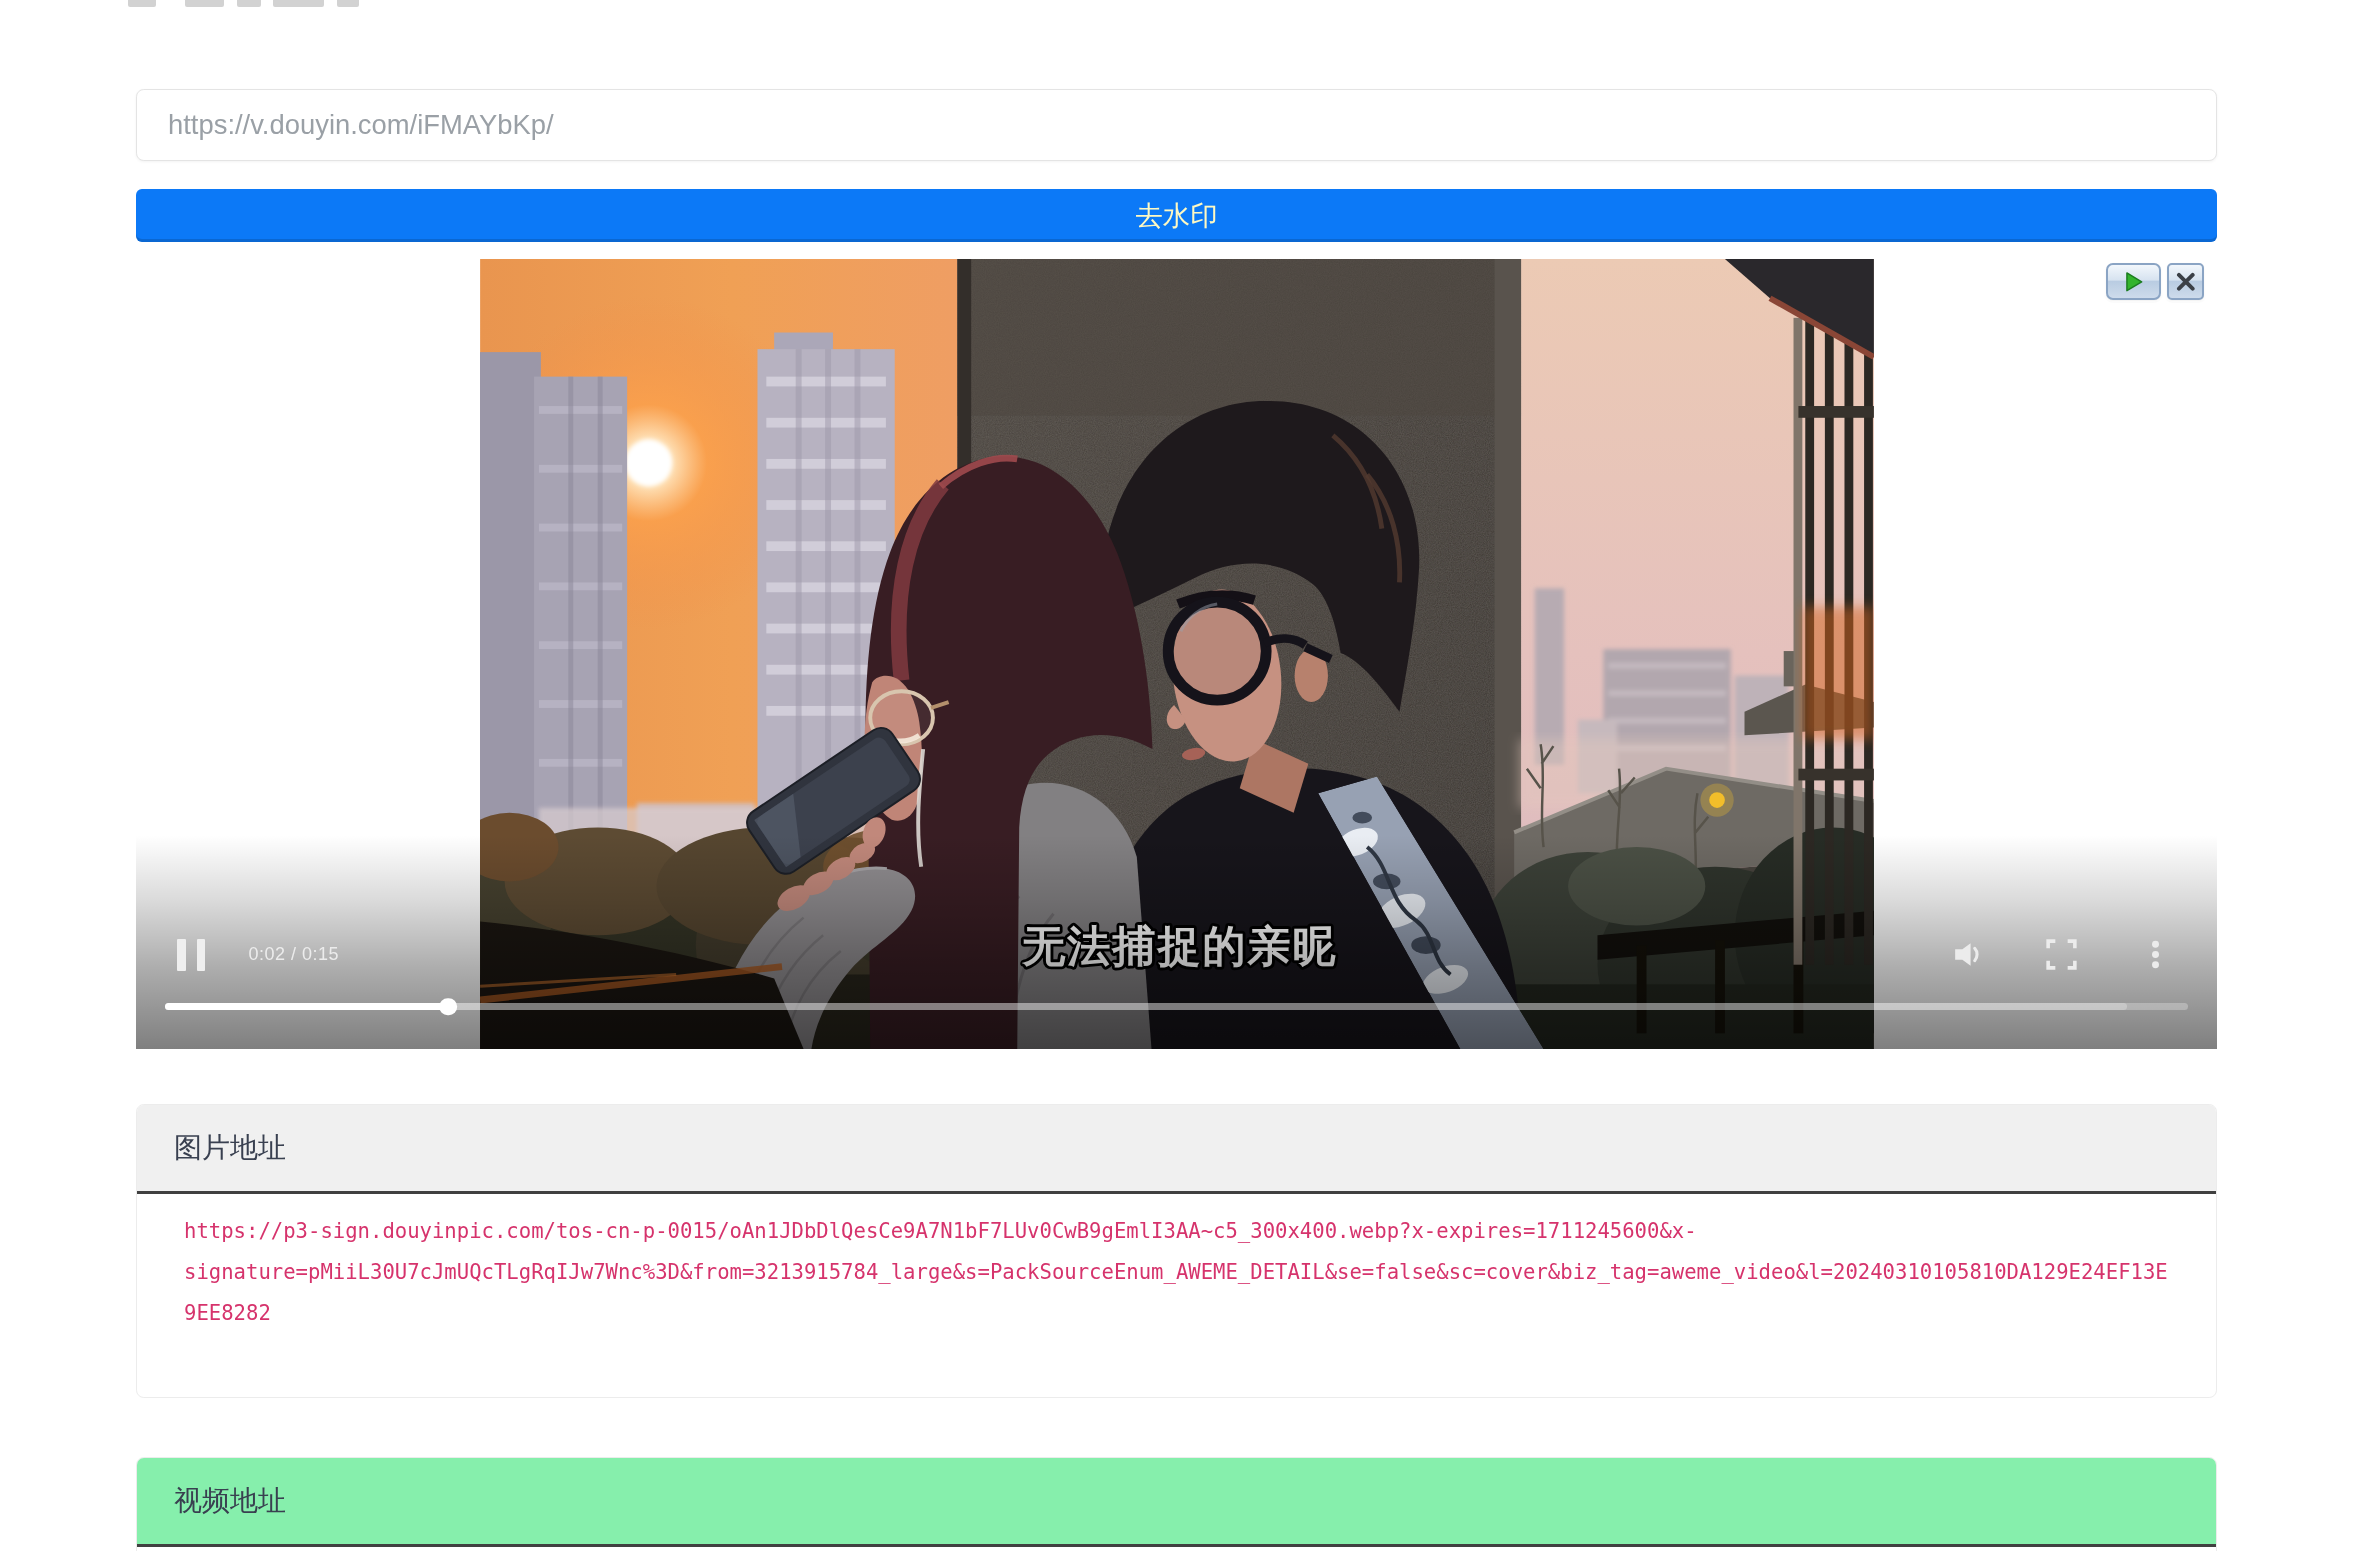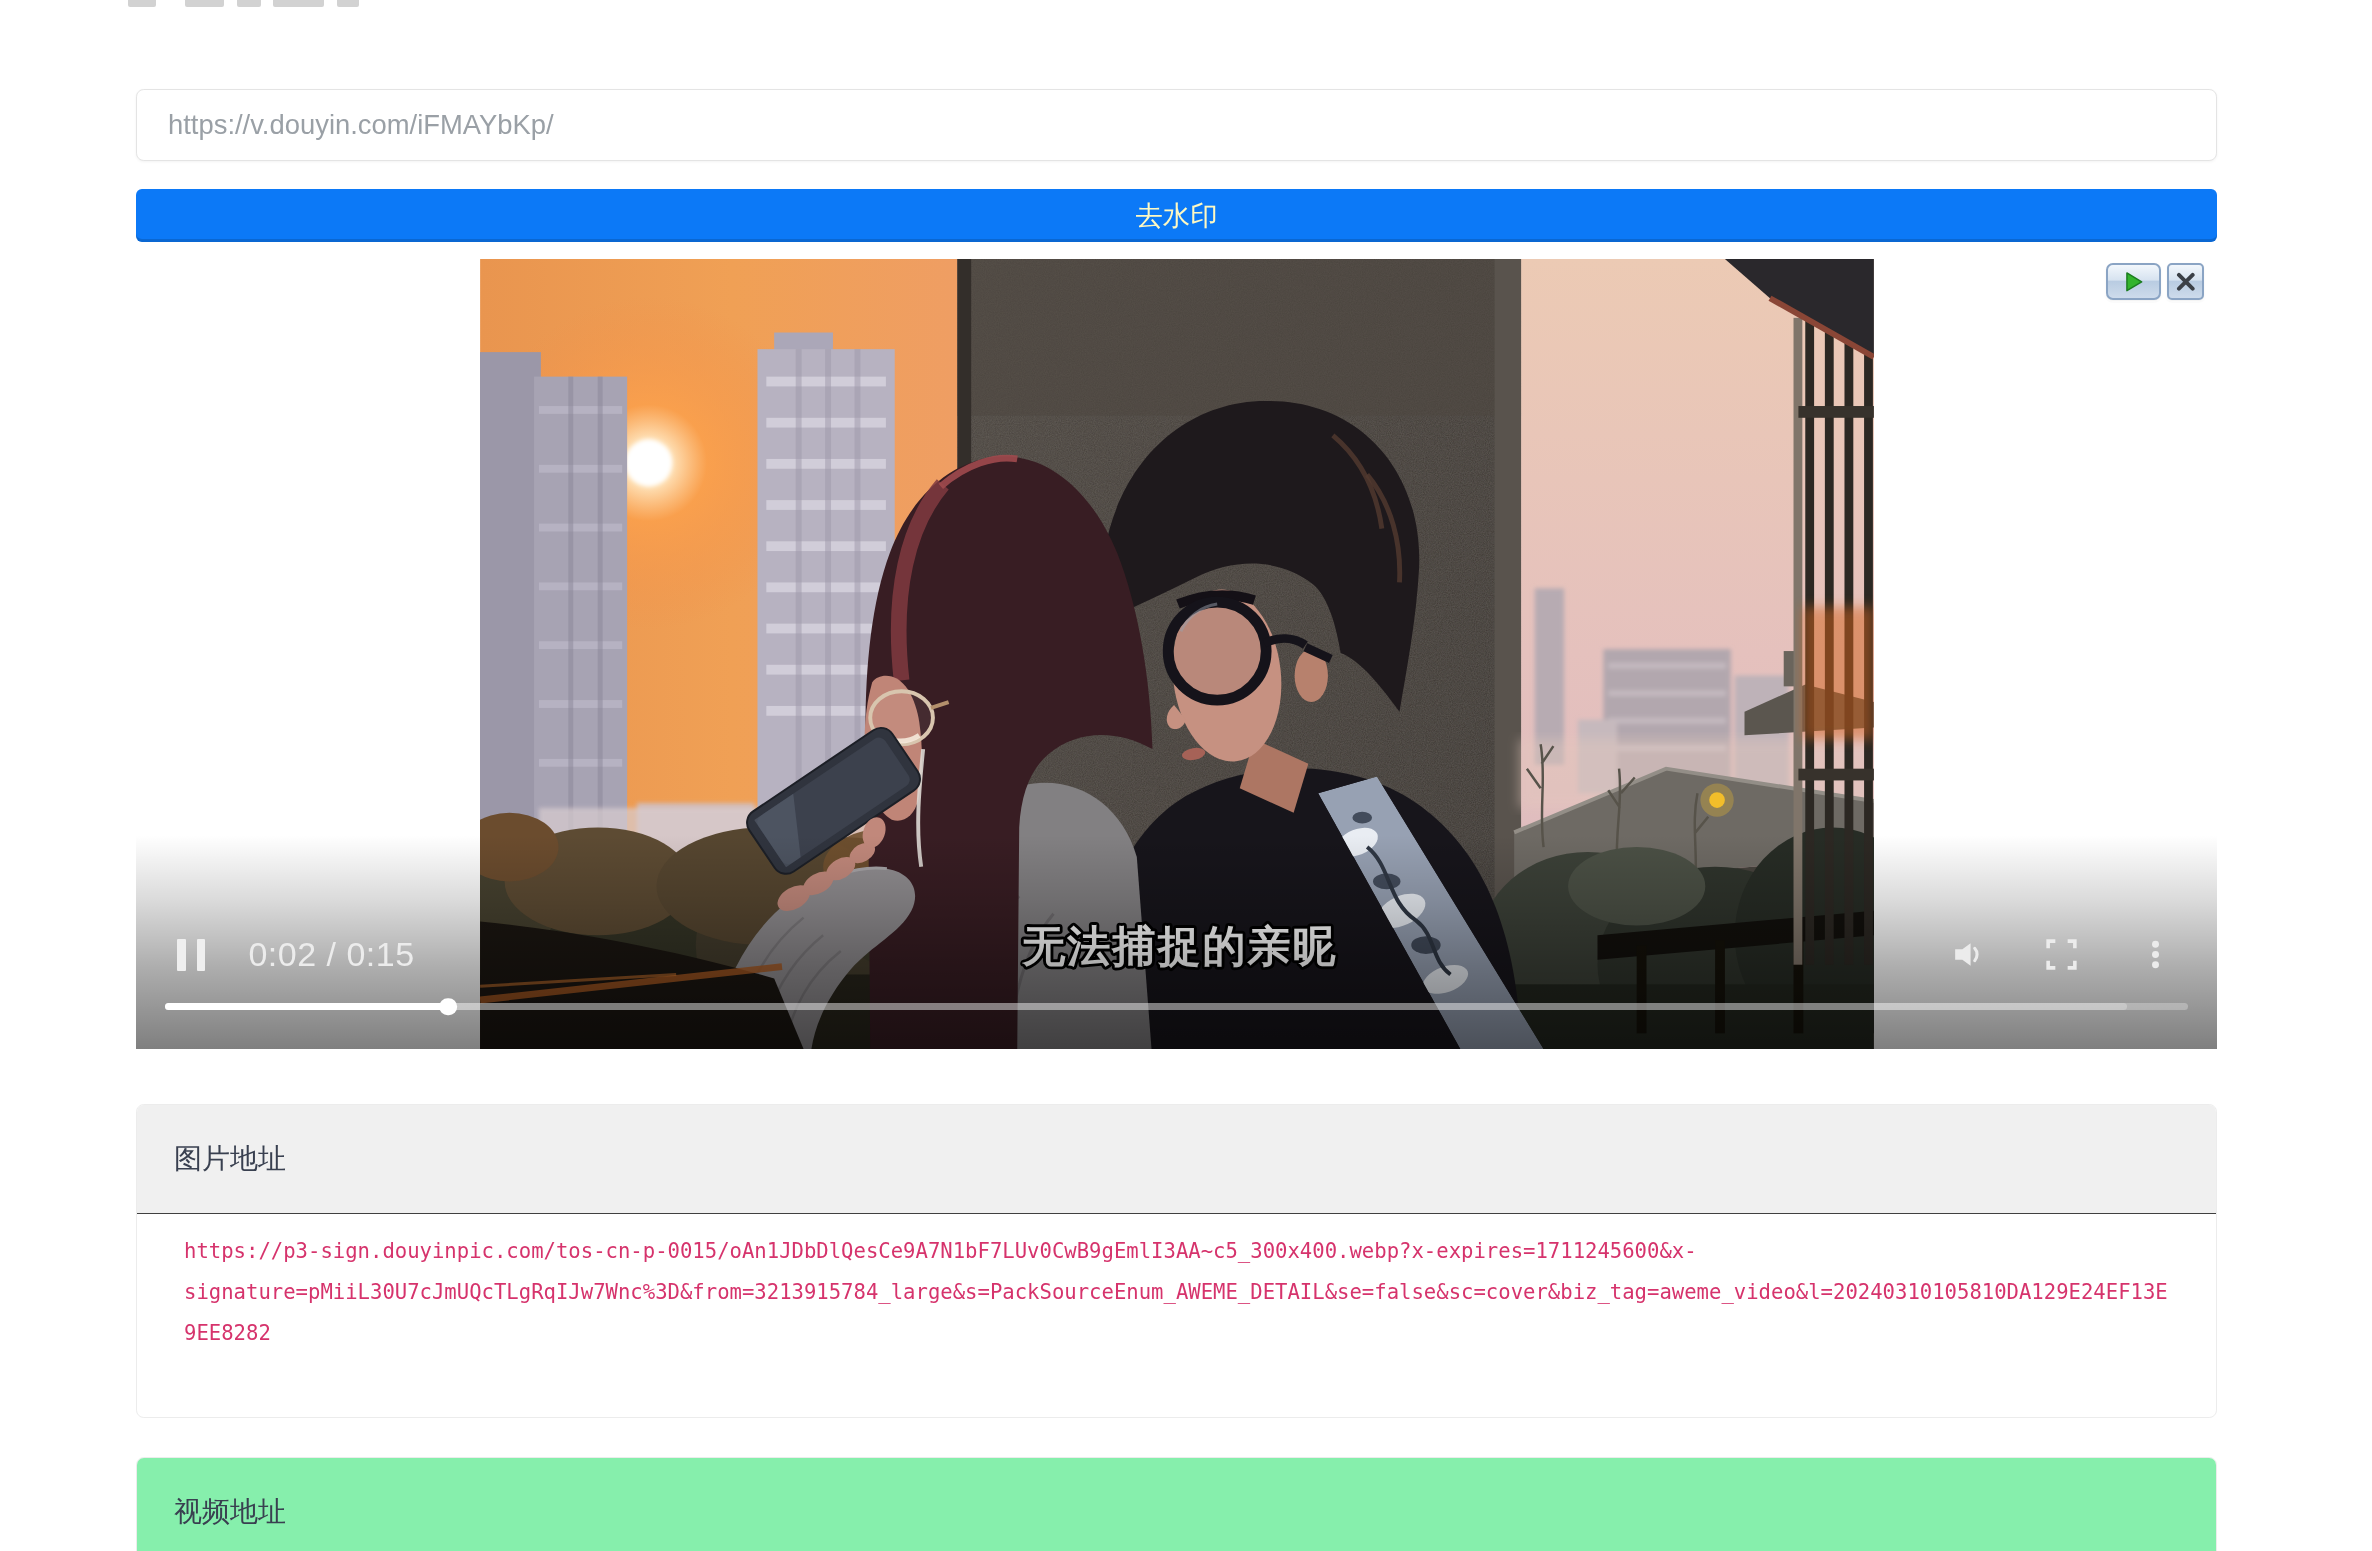--- a/index.html
+++ b/index.html
@@ -32,21 +32,21 @@
   .video-block{position:absolute;top:259px;left:0;width:100%;height:790px;}
   .video-frame{position:relative;width:1394px;height:790px;margin:0 auto;}
   .video-frame svg{display:block;}
   .vb-gradient{
     position:absolute;left:0;right:0;bottom:0;height:214px;z-index:2;pointer-events:none;
     background:linear-gradient(to bottom, rgba(0,0,0,0) 0%, rgba(0,0,0,.14) 30%, rgba(0,0,0,.32) 62%, rgba(0,0,0,.5) 100%);
   }
   .controls{position:absolute;left:0;right:0;bottom:63px;height:63px;display:flex;align-items:center;z-index:3;}
   .pause-btn{margin-left:41px;display:flex;gap:10.8px;cursor:pointer;}
   .pause-btn i{display:block;width:8.8px;height:32px;background:#efefef;border-radius:1px;}
-  .time{margin-left:43px;font-size:34px;color:#ececec;letter-spacing:0.5px;}
+  .time{margin-left:43px;font-size:18px;color:#ececec;letter-spacing:0.5px;}
   .spacer{flex:1;}
   .icon-btn{width:37px;height:37px;margin-left:57px;cursor:pointer;}
   .icon-btn:last-child{margin-right:43px;}
   .seek{position:absolute;left:29px;right:29px;bottom:39px;height:6.9px;z-index:3;cursor:pointer;}
   .seek .track{position:absolute;left:0;right:0;top:0;bottom:0;background:rgba(255,255,255,.28);border-radius:3.9px;}
   .seek .buffered{position:absolute;left:0;top:0;bottom:0;background:rgba(255,255,255,.26);border-radius:3.9px;}
   .seek .played{position:absolute;left:0;top:0;bottom:0;background:#fff;border-radius:3.9px;}
   .seek .thumb{position:absolute;top:50%;width:17.6px;height:17.6px;border-radius:50%;background:#fff;transform:translate(-50%,-50%);}
 
   
@@ -55,21 +55,21 @@
     height:37px;box-sizing:border-box;border:2px solid #8aa4c4;border-radius:6.9px;
     background:linear-gradient(180deg,#f2f7fc 0%,#d7e3f0 45%,#b9cce2 50%,#cddbeb 100%);
     box-shadow:0 0 0 2px rgba(255,255,255,.8),0 1px 2px rgba(0,0,0,.3);
     display:flex;align-items:center;justify-content:center;cursor:pointer;padding:0;
   }
   .fplay{width:55px;}
   .fclose{width:37px;border-radius:4.9px;}
 
   
   .card{position:absolute;left:0;width:100%;background:#fff;border:1px solid #ececec;border-radius:7.8px;box-sizing:border-box;overflow:hidden;}
-  .card-header{height:76px;display:flex;align-items:center;padding:16px 37px;font-size:28px;color:#394050;border-bottom:1px solid #404040;}
+  .card-header{height:76px;display:flex;align-items:center;padding:5px 37px;font-size:28px;color:#394050;border-bottom:3px solid #404040;}
   .card-body{padding:17px 47px 63px;}
   .code-url{
     font-family:"DejaVu Sans Mono",monospace;font-size:20.6px;line-height:41px;
     overflow-wrap:break-word;word-wrap:break-word;
   }
   .card2{top:1457px;}
   .card2 .card-body{padding:19.6px 47px;height:39px;}
 
   .subtitle-svg{font-family:"Liberation Sans",sans-serif;font-weight:bold;}
 </style>

